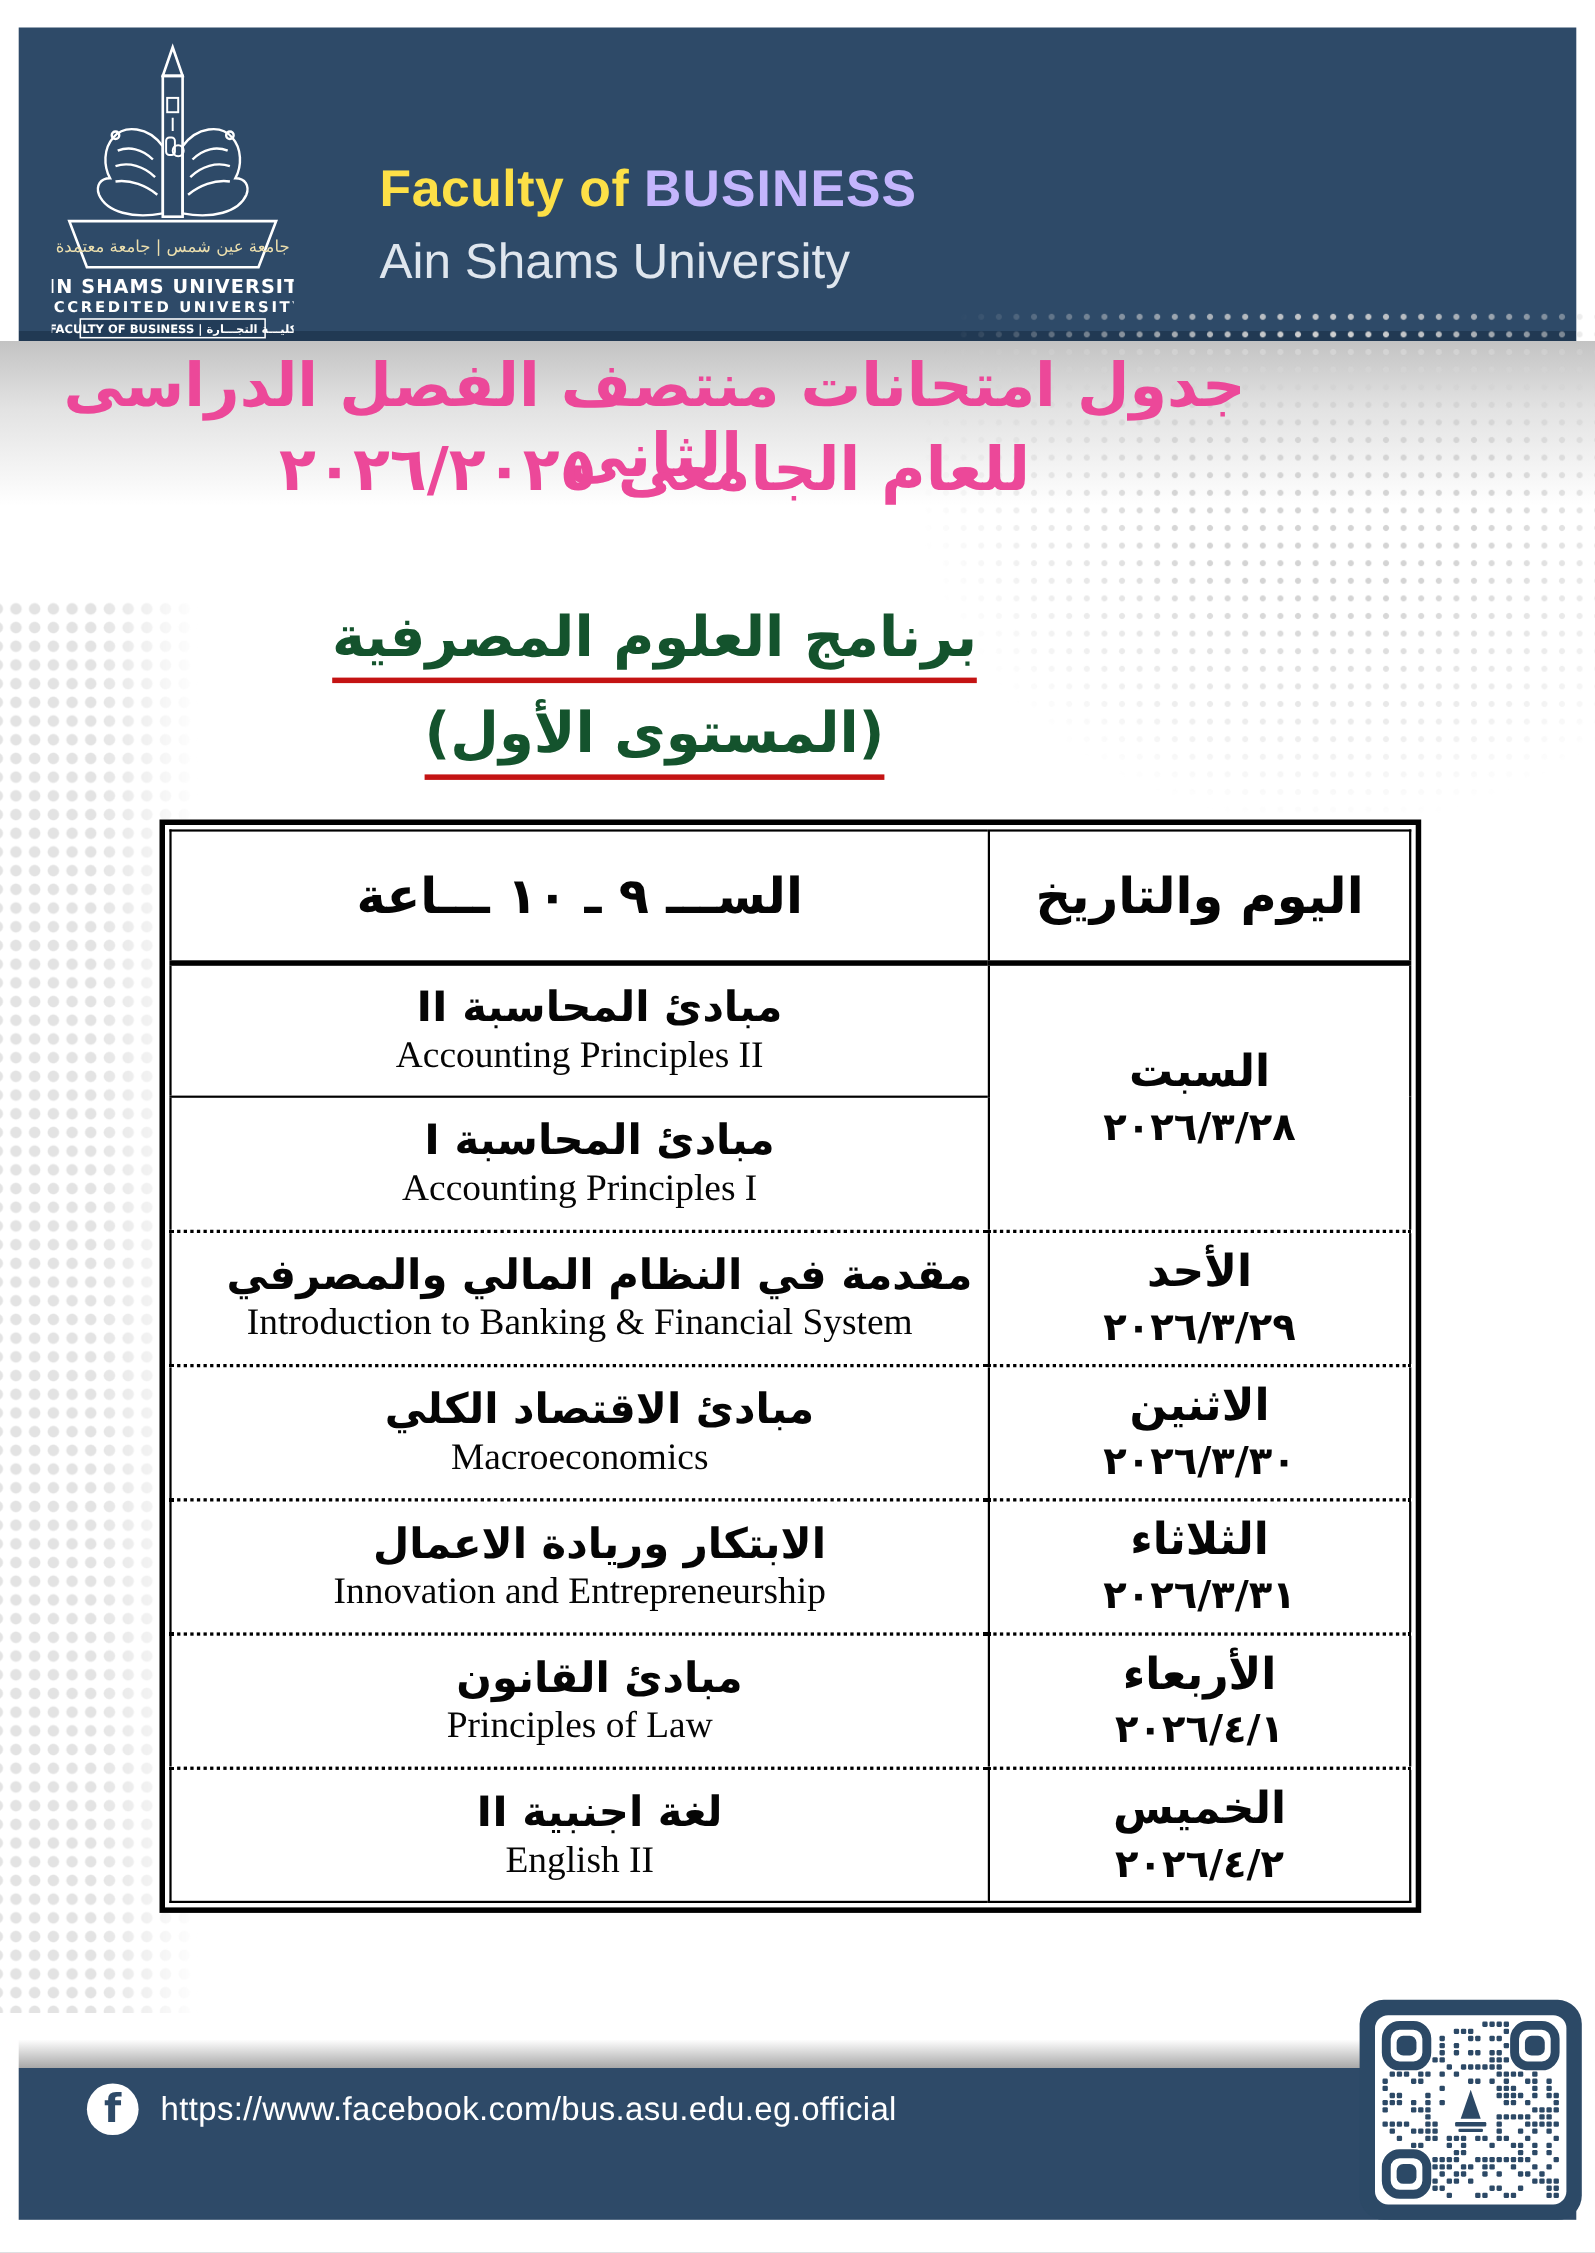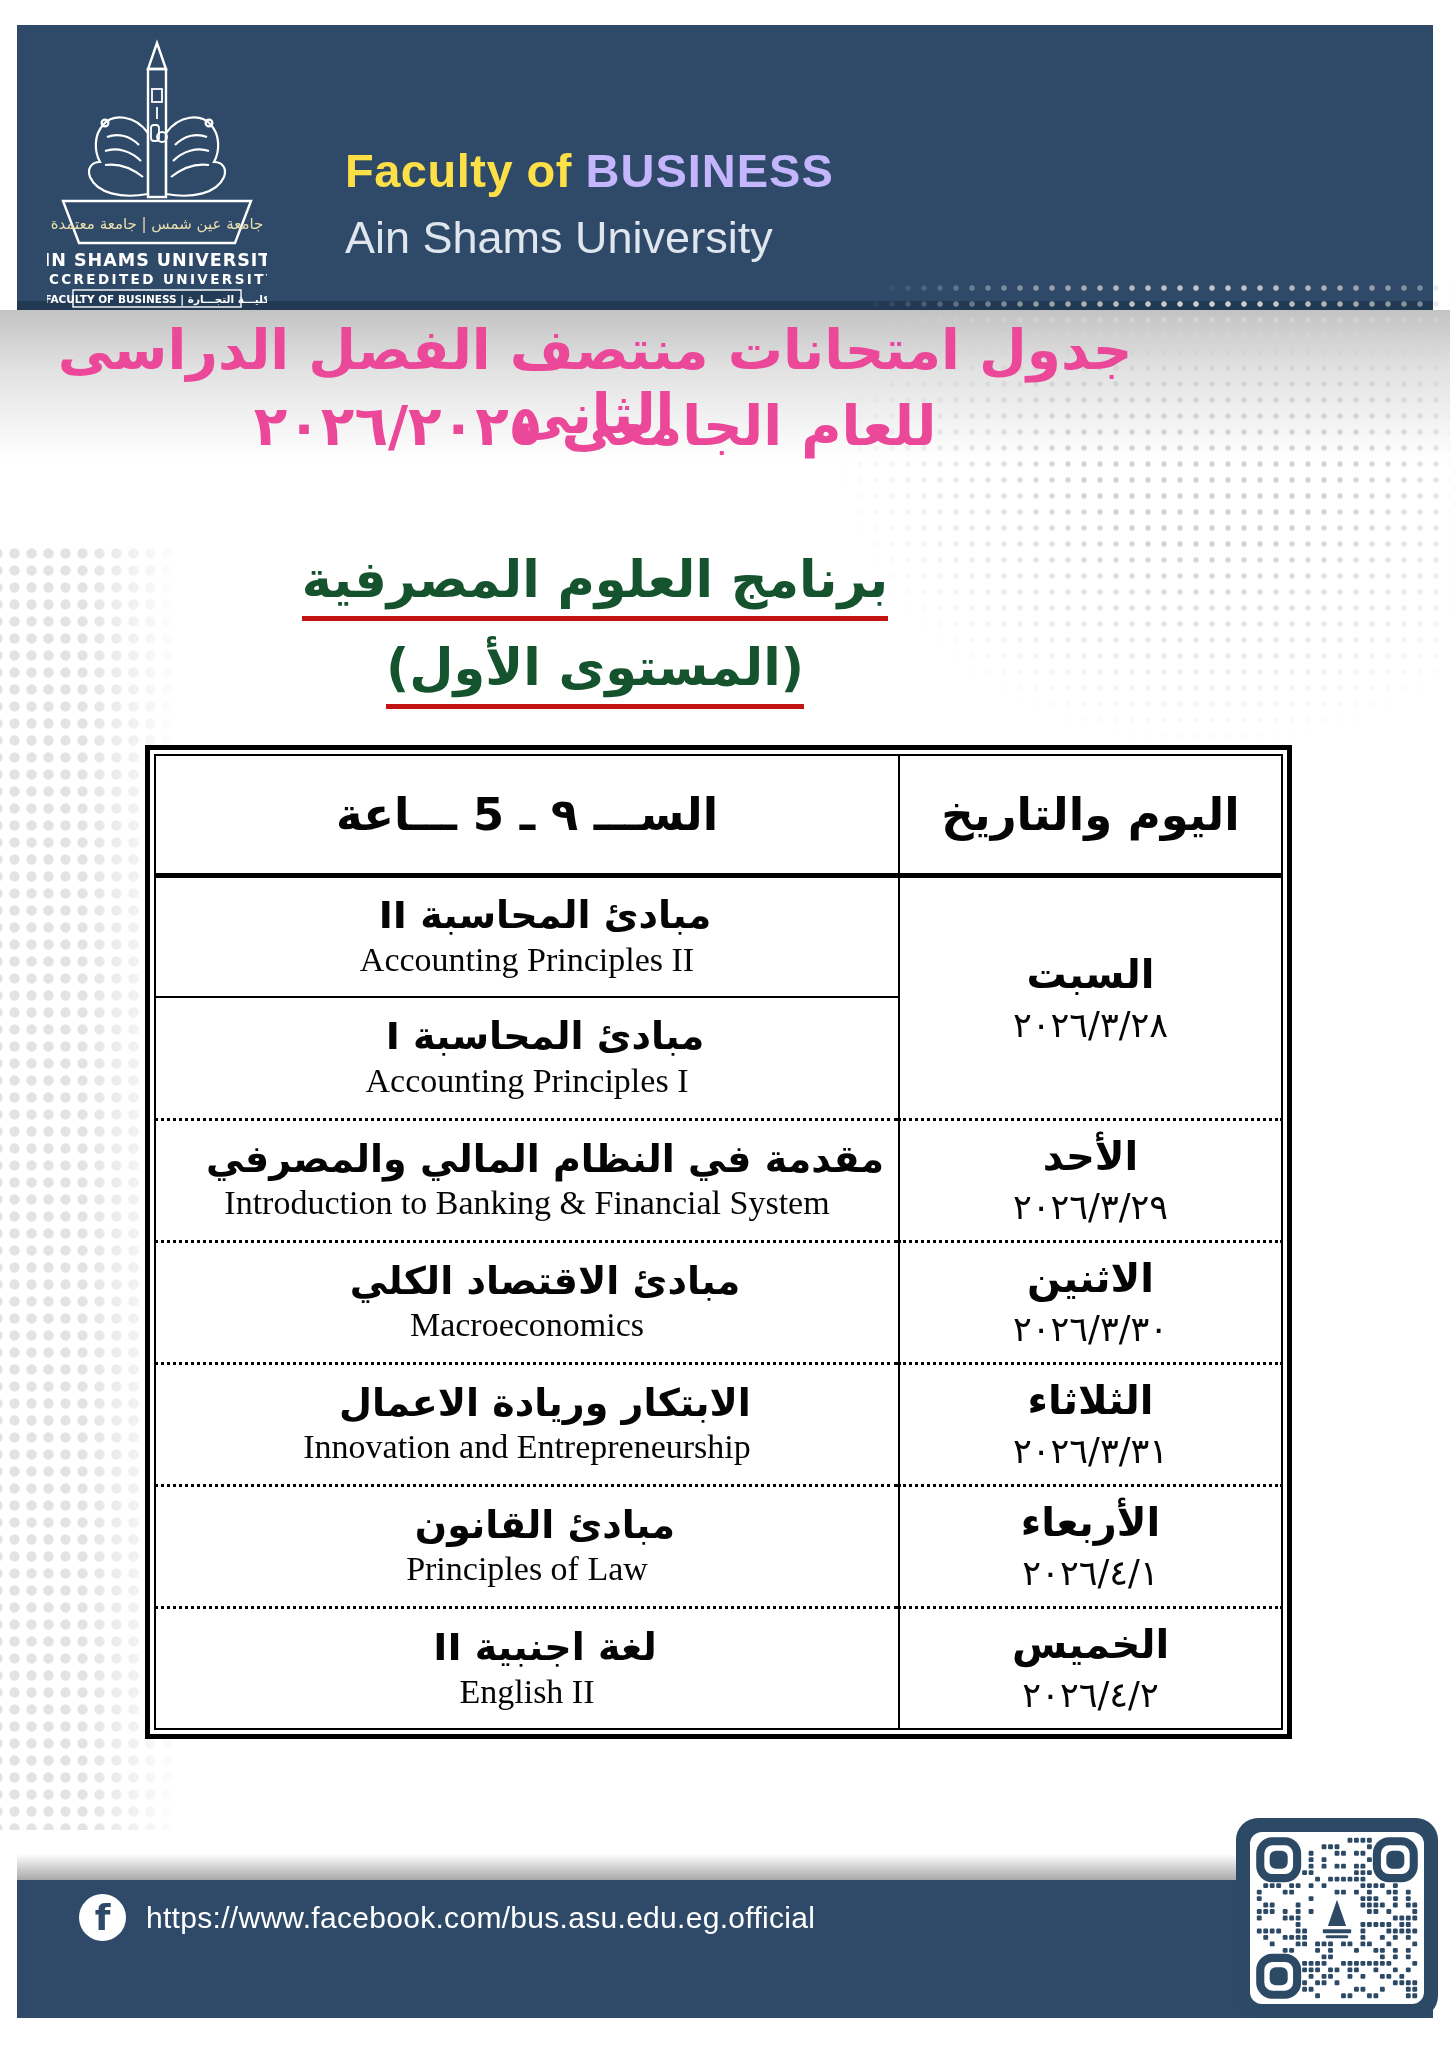--- a/index.html
+++ b/index.html
@@ -48,21 +48,21 @@
   table { width:100%; border-collapse:collapse; border:2px solid #000; table-layout:fixed; direction:rtl; }
   th,td { text-align:center; vertical-align:middle; color:#050505; background:#fff; }
   thead th { height:120px; border-bottom:5px solid #000; font-size:45px; font-weight:bold; }
   tbody td { height:122px; }
   .subject-cell { border-right:2px solid #000; }
   tr.group-start > td { border-top:3px dotted #000; }
   td.sub-sep { border-top:2px solid #000; }
   .sub-ar { font-size:38px; font-weight:bold; line-height:1.15;padding-left:36px; }
   .sub-en { font-size:34px; margin-top:3px; font-family:Liberation Serif, serif; }
   .day-ar { font-size:40px; font-weight:bold; }
-  .day-date { font-size:35px; font-weight:normal; margin-top:8px; }
+  .day-date { font-size:35px; font-weight:bold; margin-top:8px; }
 
   
   .pre-footer-grad { position:absolute; left:17px; top:1854px; width:1416px; height:26px;
     background:linear-gradient(180deg,#ffffff 0%,#a8a8a8 100%); }
   .footer-band { position:absolute; left:17px; top:1880px; width:1416px; height:138px; background:#2e4a68; }
   .sm-row { position:absolute; left:62px; display:flex; align-items:center; gap:20px; }
   .row-fb { top:14px; } .row-web { top:72px; }
   .fb-icon { width:47px; height:47px; border-radius:50%; background:#fff; color:#2e4a68;
     display:flex; align-items:center; justify-content:center; font-weight:bold; font-size:36px;
     font-family:"DejaVu Sans",sans-serif; }
@@ -131,21 +131,21 @@
 
   <div class="table-outer">
     <table>
       <colgroup>
           <col style="width:383px">
           <col>
         </colgroup>
       <thead>
         <tr>
           <th class="ar" dir="rtl">اليوم والتاريخ</th>
-          <th class="ar subject-cell" dir="rtl">الســـ ٩ ـ 5 ـــاعة</th>
+          <th class="ar subject-cell" dir="rtl">الســـ ٩ ـ ١٠ ـــاعة</th>
         </tr>
       </thead>
       <tbody>
           <tr>
             <td class="day-cell" rowspan="2">
               <div class="day-ar ar" dir="rtl">السبت</div>
               <div class="day-date ar" dir="rtl">٢٠٢٦/٣/٢٨</div>
             </td>
             <td class="subject-cell">
               <div class="sub-ar ar" dir="rtl">مبادئ المحاسبة II</div>

